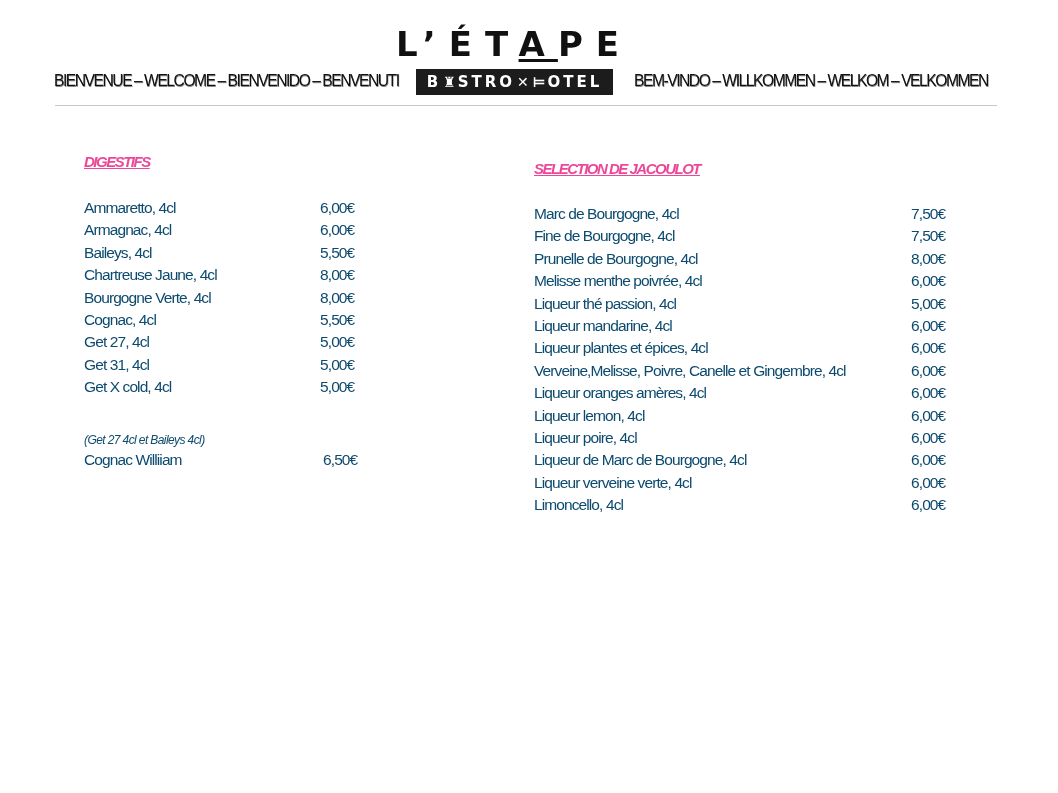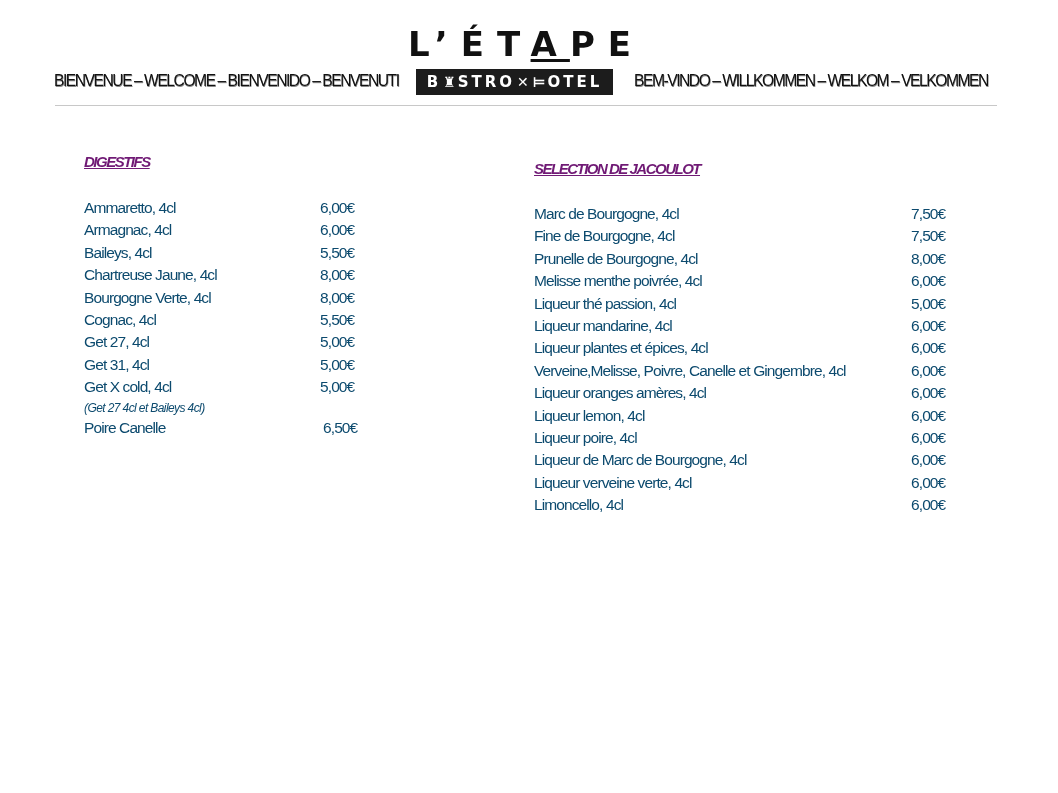--- a/index.html
+++ b/index.html
@@ -1,21 +1,21 @@
 <!DOCTYPE html>
 <html><head>
 <meta charset="utf-8">
 <style>
   html, body { margin: 0; padding: 0; background: #ffffff; }
   body {
     width: 1058px; height: 793px; position: relative; overflow: hidden;
     font-family: "DejaVu Sans", sans-serif; color: #111;
   }
   .logo-title {
-    position: absolute; left: 408px; top: 24px; width: 200px; height: 40px;
+    position: absolute; left: 396px; top: 24px; width: 200px; height: 40px;
     font-family: "DejaVu Sans", sans-serif; font-weight: bold; font-size: 34px;
     letter-spacing: 13px; text-align: center; line-height: 40px; color: #111;
     white-space: nowrap;
   }
   .logo-title .u { text-decoration: underline; text-decoration-thickness: 3px; text-underline-offset: 3px; }
   .logo-banner {
     position: absolute; left: 416px; top: 69px; width: 197px; height: 26px;
     background: #1c1c1c; color: #fff; display: flex; align-items: center; justify-content: center;
     font-family: "DejaVu Sans", sans-serif; font-size: 15px; letter-spacing: 3px; font-weight: bold;
   }
@@ -26,32 +26,32 @@
     color: #111; white-space: nowrap; text-shadow: 0.5px 0.5px 0 #888;
     transform: scaleX(0.92); transform-origin: left center;
   }
   .welcome.left { left: 54px; }
   .welcome.right { left: 634px; }
   .divider {
     position: absolute; left: 55px; top: 105px; width: 942px; height: 1px; background: #c8c8c8;
   }
   .section-title {
     position: absolute; font-family: "Liberation Sans", sans-serif; font-style: italic; font-weight: bold;
-    font-size: 15px; letter-spacing: -1.5px; text-decoration: underline; white-space: nowrap; color: #701a75;
+    font-size: 15px; letter-spacing: -1.5px; text-decoration: underline; white-space: nowrap; color: #ec4899;
   }
   .menu-list { position: absolute; margin: 0; padding: 0; list-style: none; }
   .menu-item {
     position: relative; height: 22.4px; line-height: 22.4px;
     font-family: "Liberation Sans", sans-serif; font-size: 15.5px; letter-spacing: -0.9px; color: #0c4a6e;
     white-space: nowrap;
   }
   .menu-item .name { position: absolute; left: 0; top: 0; }
   .menu-item .price { position: absolute; top: 0; }
   .menu-item.note {
-    height: 18px; line-height: 18px; font-style: italic; font-size: 12px; letter-spacing: -0.6px;
+    height: 18px; line-height: 18px; font-style: italic; font-size: 12px; letter-spacing: -0.6px; margin-top: 32px;
   }
   #left-list { left: 84px; top: 197px; width: 290px; }
   #left-list .price { left: 236px; }
   #left-list .price.shift { left: 239px; }
   #right-list { left: 534px; top: 203px; width: 420px; }
   #right-list .price { left: 377px; }
 </style>
 </head>
 <body>
 
@@ -107,21 +107,21 @@
       <span class="price">5,00€</span>
     </li>
   <li class="menu-item">
       <span class="name">Get X cold, 4cl</span>
       <span class="price">5,00€</span>
     </li>
   <li class="menu-item note">
       <span class="name">(Get 27  4cl et Baileys 4cl)</span>
     </li>
   <li class="menu-item">
-      <span class="name">Poire Canelle</span>
+      <span class="name">Cognac Williiam</span>
       <span class="price shift">6,50€</span>
     </li>
 </ul>
 
 <div class="section-title" style="left:534px; top:160px;">SELECTION DE JACOULOT</div>
 
 <ul class="menu-list" id="right-list">
   <li class="menu-item">
       <span class="name">Marc de Bourgogne, 4cl</span>
       <span class="price">7,50€</span>

